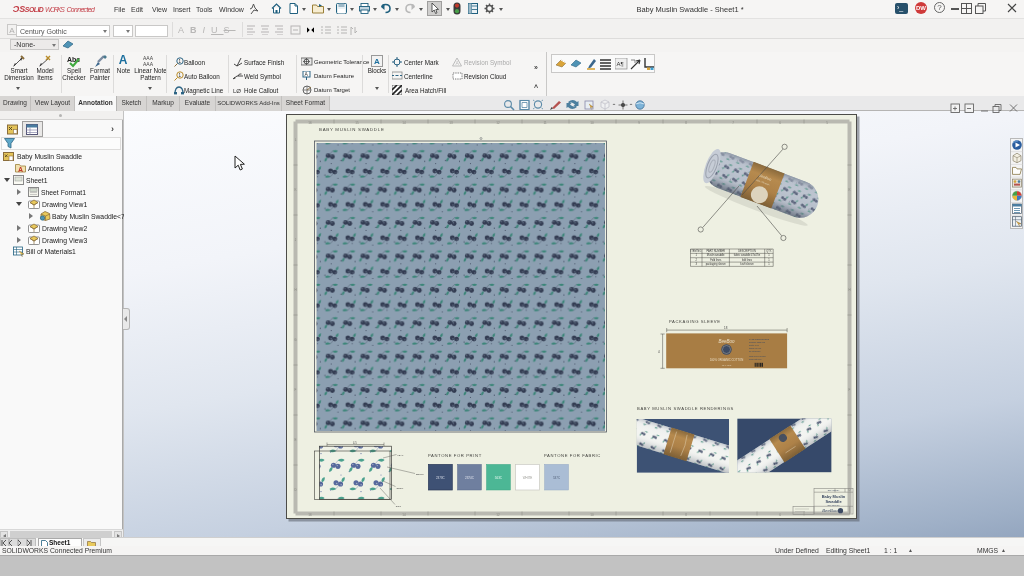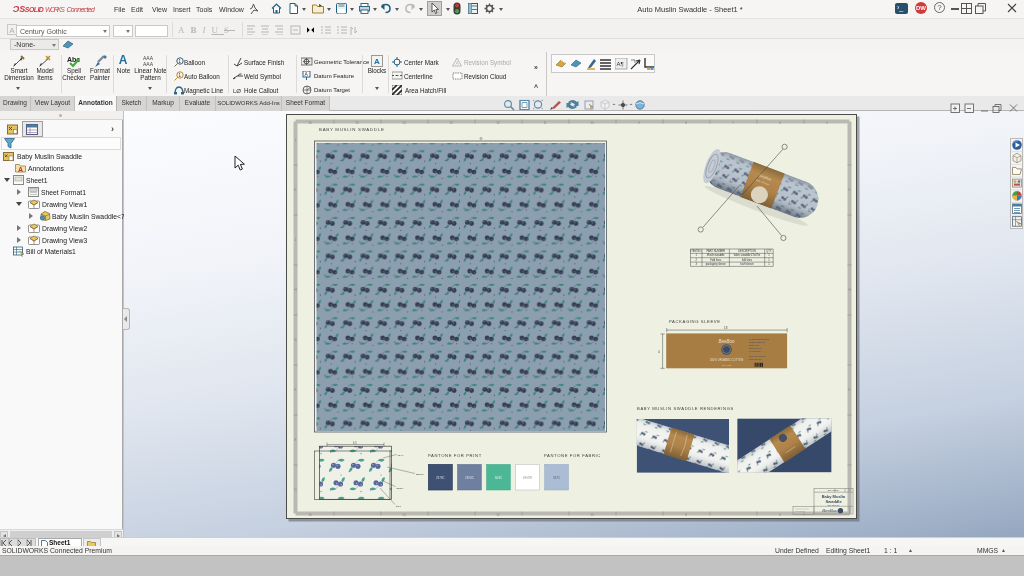--- a/index.html
+++ b/index.html
@@ -47,21 +47,21 @@
   <text x="16" y="10" font-family="Liberation Sans" font-size="8" font-style="italic" font-weight="bold" fill="#c23b44" textLength="22">SOLID</text>
   <text x="39.5" y="10" font-family="Liberation Sans" font-size="8" font-style="italic" fill="#c8525a" textLength="23">WORKS</text>
   <text x="64.5" y="10" font-family="Liberation Sans" font-size="8" font-style="italic" fill="#c23b44" textLength="33">Connected</text>
  </svg>
  <div class="abs menu" style="left:114px">File</div>
  <div class="abs menu" style="left:131px">Edit</div>
  <div class="abs menu" style="left:152px">View</div>
  <div class="abs menu" style="left:173px">Insert</div>
  <div class="abs menu" style="left:196px">Tools</div>
  <div class="abs menu" style="left:219px">Window</div>
- <div class="abs" id="doctitle">Auto Muslin Swaddle - Sheet1 *</div>
+ <div class="abs" id="doctitle">Baby Muslin Swaddle - Sheet1 *</div>
  <div class="abs" id="topicons">
   <svg class="abs" style="left:249px;top:4px" width="9" height="10" viewBox="0 0 9 10">
         <path d="M4.5 0 L6 4 L9 7 L5 6 L2 10 M4.5 0 L3 4 L1 5" stroke="#555" stroke-width="1" fill="none"></path>
       </svg>
   <svg class="abs" style="left:271px;top:3px" width="11" height="11" viewBox="0 0 11 11">
         <path d="M1 5.5 L5.5 1 L10 5.5" stroke="#20607f" stroke-width="1.2" fill="none"></path>
         <path d="M2.5 5 v5 h6 v-5" fill="#fff" stroke="#20607f" stroke-width="1"></path>
         <rect x="4.5" y="7" width="2" height="3" fill="#20607f"></rect>
       </svg>
   <svg class="abs" style="left:289px;top:3px" width="9" height="11" viewBox="0 0 9 11">
@@ -144,21 +144,21 @@
 
 <div class="abs" id="fontbar">
  <div class="abs combo" style="left:16px;top:6px;width:94px;color:#555">Century Gothic<i class="carr"></i></div>
  <div class="abs combo" style="left:113px;top:6px;width:20px">
       <i class="carr"></i>
     </div>
  <div class="abs combo" style="left:135px;top:6px;width:33px"></div>
  <div class="abs" id="fmticons" style="top:0;left:0;width:1024px;height:21px;color:#b5b4b3">
   <div class="abs" style="left:7px;top:5px;width:10px;height:11px;border:1px solid #c9c8c7;color:#b0afae;font-size:8px;text-align:center;line-height:11px">A</div>
   <div class="abs" style="left:172px;top:3px;width:1px;height:15px;background:#dddcdb"></div>
-  <div class="abs" style="left:178px;top:6px;font-size:9px;font-family:Liberation Serif, serif;letter-spacing:6px;color:#b8b7b6">A<span style="font-weight:bold">B</span><i>I</i><u>U</u><s>S</s></div>
+  <div class="abs" style="left:178px;top:6px;font-size:9px;font-family:Liberation Sans, sans-serif;letter-spacing:6px;color:#b8b7b6">A<span style="font-weight:bold">B</span><i>I</i><u>U</u><s>S</s></div>
   <div class="abs" style="left:242px;top:3px;width:1px;height:15px;background:#dddcdb"></div>
   <svg class="abs" style="left:247px;top:6px" width="110" height="10" viewBox="0 0 110 10">
         <g stroke="#b5b4b3" stroke-width="1.2">
           <path d="M0 1 h8 M0 4 h6 M0 7 h8 M0 10 h6"></path>
           <path d="M14 1 h8 M15 4 h6 M14 7 h8 M15 10 h6"></path>
           <path d="M28 1 h8 M30 4 h6 M28 7 h8 M30 10 h6"></path>
         </g>
         <g stroke="#b5b4b3" stroke-width="1">
           <rect x="44" y="1" width="9" height="8" fill="none"></rect>
           <path d="M46 5 h5"></path>

